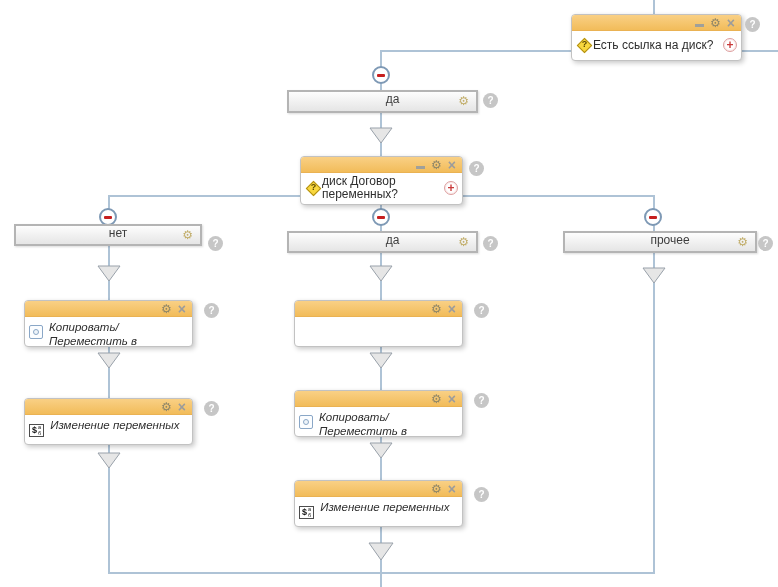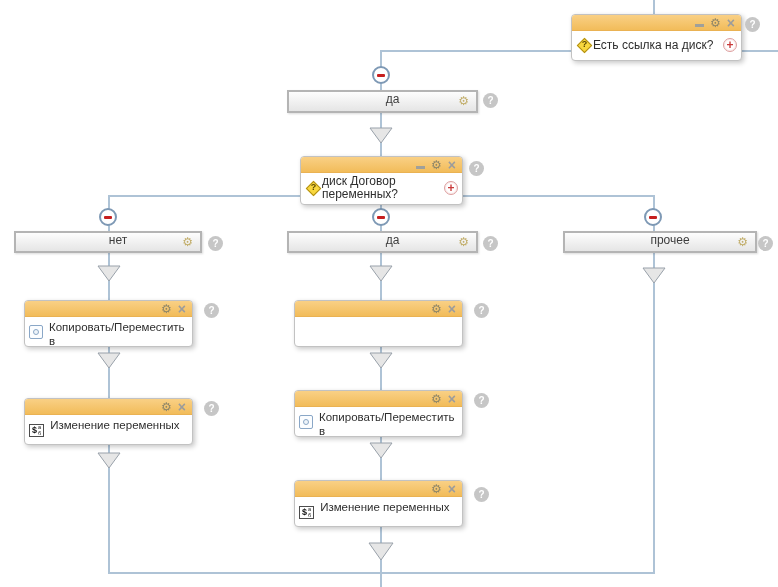--- a/index.html
+++ b/index.html
@@ -19,21 +19,21 @@
   .node{position:absolute;background:#fff;border:1px solid #c2c2c2;border-radius:4px;
         box-shadow:2px 2px 5px rgba(0,0,0,.22);z-index:4;}
   .node-header{height:16px;background:linear-gradient(#f9d085,#f2bc5a);border-bottom:1px solid #eab253;
                border-radius:3px 3px 0 0;display:flex;justify-content:flex-end;align-items:center;
                gap:6px;padding:0 6px;}
   .hdr-gear{color:#8f8668;font-size:12px;line-height:12px;cursor:pointer;}
   .hdr-close{color:#9c9c9c;font-size:14px;font-weight:bold;line-height:12px;cursor:pointer;}
   .hdr-min{width:9px;height:3px;background:#a0a09a;margin-top:6px;cursor:pointer;}
   .node-body{position:relative;display:flex;align-items:center;padding:2px 4px;height:calc(100% - 17px);}
   .cond-title{font-size:12px;color:#2e2e2e;line-height:13px;}
-  .act-title{font-size:11.5px;color:#2e2e2e;line-height:13.5px;margin-left:6px;align-self:flex-start;margin-top:2px;}
+  .act-title{font-size:11.5px;color:#2e2e2e;line-height:13.5px;margin-left:6px;align-self:flex-start;margin-top:2px;font-style:italic;}
   
   .diamond{position:relative;width:17px;height:17px;flex:0 0 17px;}
   .diamond .shape{position:absolute;left:3px;top:3px;width:11px;height:11px;background:#f8d73e;
                   border:1px solid #b08d12;transform:rotate(45deg);}
   .diamond .q{position:absolute;left:0;top:2px;width:17px;text-align:center;font-size:9px;
               font-weight:bold;color:#5d4a00;z-index:1;}
   
   .add-btn{width:14px;height:14px;border:1px solid #dd9f9f;border-radius:50%;background:#fff;
            color:#c93a3a;font-size:12px;font-weight:bold;display:flex;align-items:center;
            justify-content:center;line-height:1;margin-left:auto;cursor:pointer;flex:0 0 14px;
@@ -155,21 +155,21 @@
       </span>
       <span class="cond-title">
         <span style="display:block">диск Договор</span>
         <span style="display:block">переменных?</span>
       </span>
       <span class="add-btn">+</span>
     </div>
   </div>
   <div class="help" style="left:469px;top:161px;">?</div>
 
-  <div class="branch-label" style="left:14px;top:231px;width:188px;height:22px;">
+  <div class="branch-label" style="left:14px;top:224px;width:188px;height:22px;">
     <span>нет</span>
     <span class="gear">⚙</span>
   </div>
   <div class="help" style="left:208px;top:236px;">?</div>
 
   <div class="branch-label" style="left:287px;top:231px;width:191px;height:22px;">
     <span>да</span>
     <span class="gear">⚙</span>
   </div>
   <div class="help" style="left:483px;top:236px;">?</div>

